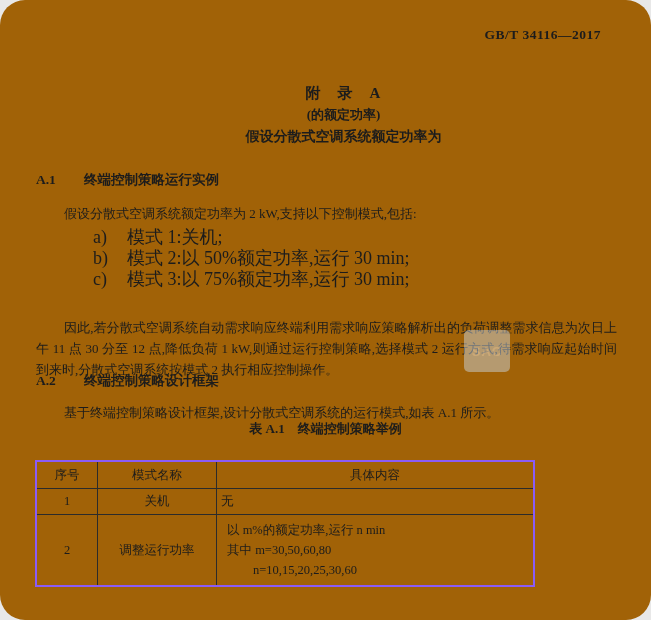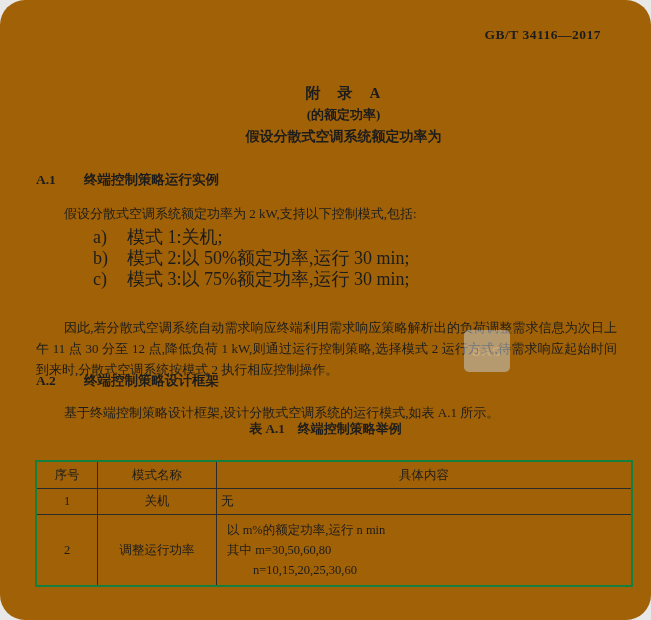--- a/index.html
+++ b/index.html
@@ -44,23 +44,23 @@
   .mode-list { position:absolute; left:61px; right:34px; top:227px; font-size:18px; line-height:21px;margin-left:32px; }
   .mode-item { white-space:nowrap; }
   .li-label { display:inline-block; width:34px; }
   .table-caption {
     position:absolute; top:420px; left:0; right:0;
     text-align:center; font-size:13px; font-weight:bold;
   }
   .table-caption .cap-title { margin-left:13px; }
   .strategy-table {
     position:absolute; top:460px; left:35px;
-    width:598px;
+    width:500px;
     border-collapse:collapse;
-    border:2px solid #15803d;
+    border:2px solid #8b5cf6;
     font-size:12.5px;
   }
   .strategy-table th, .strategy-table td {
     border:1px solid #2b2b2b;
     padding:2px 4px;
   }
   .strategy-table th { font-weight:normal; height:22px; text-align:center; }
   .col-no   { width:52px;  text-align:center; }
   .col-mode { width:110px; text-align:center; }
   .col-content { text-align:left; padding-left:10px; }

